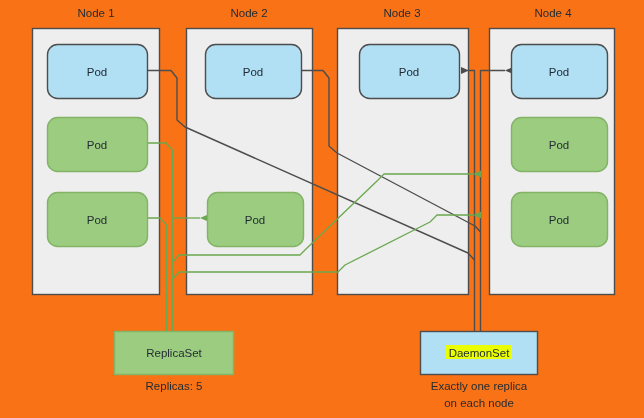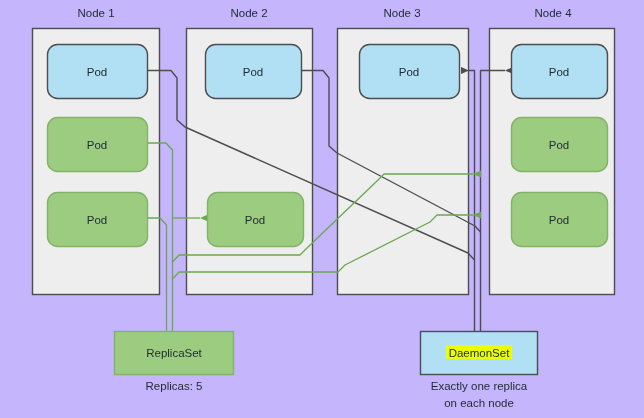--- a/index.html
+++ b/index.html
@@ -10,21 +10,21 @@
   body {
     width: 644px;
     height: 418px;
     overflow: hidden;
     font-family: "Liberation Sans", sans-serif;
   }
   #diagram-root {
     position: relative;
     width: 644px;
     height: 418px;
-    background: #c4b5fd;
+    background: #f97316;
   }
   svg.diagram {
     display: block;
     width: 644px;
     height: 418px;
   }
   text {
     font-family: "Liberation Sans", sans-serif;
     fill: #1f2a33;
   }

